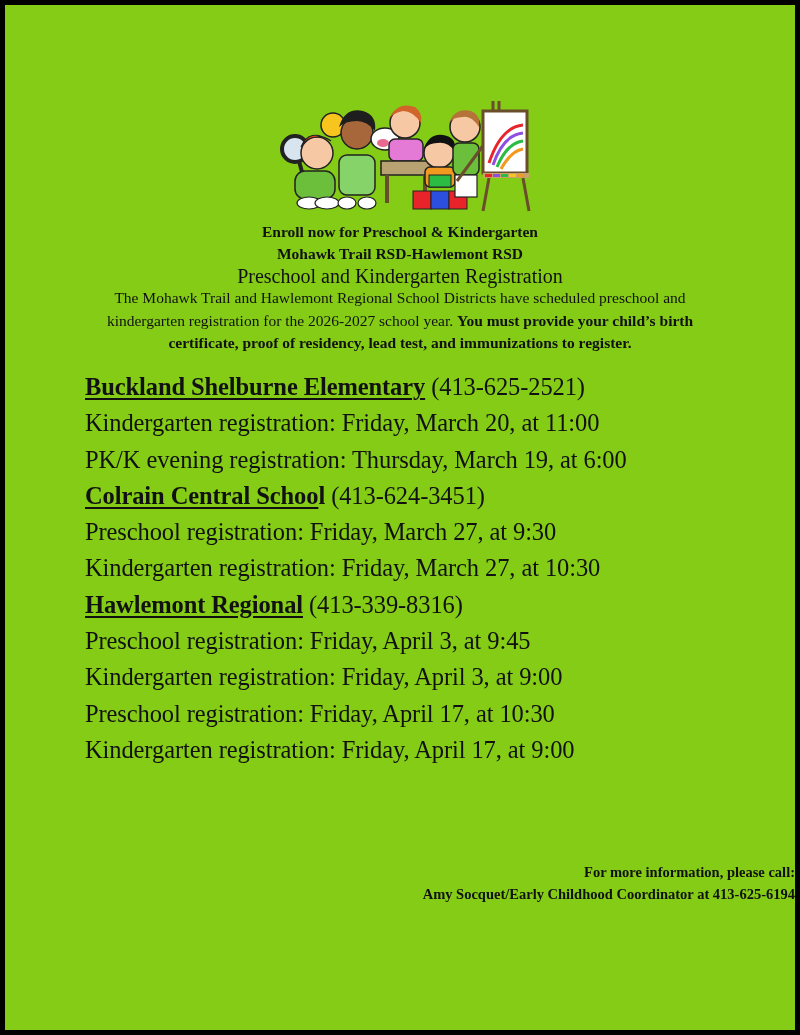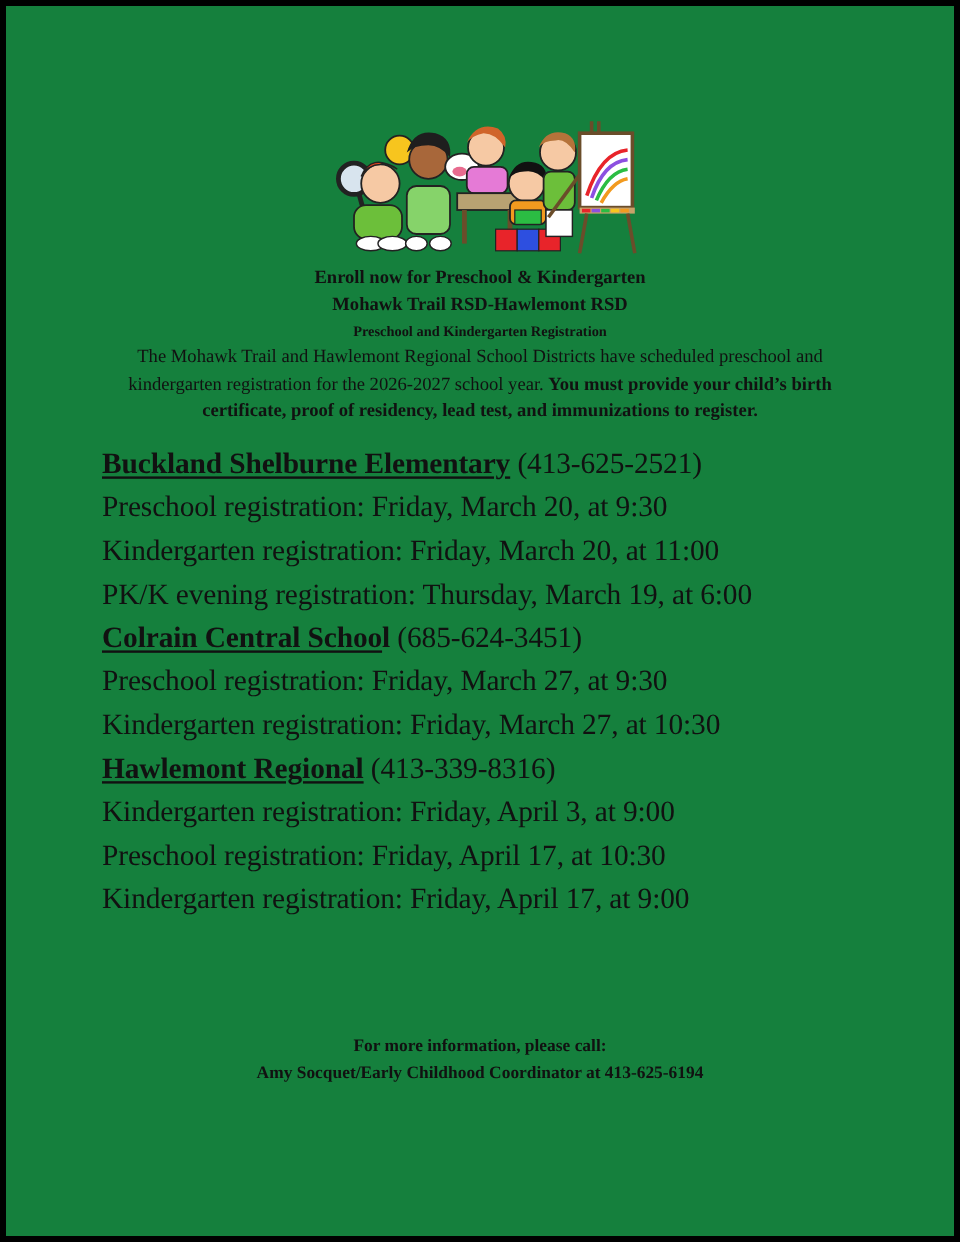--- a/index.html
+++ b/index.html
@@ -1,41 +1,41 @@
 <!DOCTYPE html>
 <html><head>
   <meta charset="utf-8">
   <style>
     * { box-sizing: border-box; margin: 0; padding: 0; }
     html, body { width: 800px; height: 1035px; background: #ffffff; overflow: hidden; }
     body { font-family: "Liberation Serif", "DejaVu Serif", serif; color: #111111; }
     .page {
       position: absolute; left: 0; top: 0; width: 800px; height: 1035px;
-      border: 5px solid #000000; background: #15803d;
+      border: 5px solid #000000; background: #84cc16;
     }
     .clipart {
       position: absolute; left: 274px; top: 92px; width: 256px; height: 116px;
     }
     .header-block {
       position: absolute; left: 0; top: 216px; width: 790px; text-align: center;
     }
     .h1 { font-weight: bold; font-size: 15.5px; line-height: 22px; }
     .h2 { font-weight: bold; font-size: 15.5px; line-height: 22px; }
-    .h3 { font-weight: bold; font-size: 12px; line-height: 22px; }
+    .h3 { font-weight: normal; font-size: 20px; line-height: 22px; }
     .intro { font-size: 15.5px; line-height: 22.5px; margin-top: 0px; }
     .intro b { font-weight: bold; }
     .schools {
       position: absolute; left: 80px; top: 364px; width: 690px;
     }
     .line {
       font-size: 24.5px; line-height: 36.3px; white-space: nowrap; letter-spacing: -0.1px;
     }
     .school-name { font-weight: bold; text-decoration: underline; text-decoration-thickness: 2px; text-underline-offset: 3px; }
     .footer {
-      position: absolute; left: 0; top: 856px; width: 790px; text-align: center;
+      position: absolute; left: 0; top: 856px; width: 790px; text-align: right;
       font-weight: bold; font-size: 14.5px; line-height: 22px;
     }
   </style>
 </head>
 <body>
 
 <div class="page">
 
   <svg class="clipart" viewBox="0 0 256 116" xmlns="http://www.w3.org/2000/svg">
 
@@ -106,35 +106,35 @@
       <b>You must provide your child’s birth certificate, proof of residency, lead test, and immunizations to register.</b>
     </div>
   </div>
 
   <div class="schools">
 
     <div class="line">
       <span class="school-name">Buckland Shelburne Elementary</span>
       <span>(413-625-2521)</span>
     </div>
-    <div class="line">Preschool registration: Friday, March 20, at 9:30</div>
     <div class="line">Kindergarten registration: Friday, March 20, at 11:00</div>
     <div class="line">PK/K evening registration: Thursday, March 19, at 6:00</div>
 
     <div class="line">
       <span class="school-name"><span>Colrain Central Schoo</span></span><span style="font-weight:bold;">l</span>
-      <span>(685-624-3451)</span>
+      <span>(413-624-3451)</span>
     </div>
     <div class="line">Preschool registration: Friday, March 27, at 9:30</div>
     <div class="line">Kindergarten registration: Friday, March 27, at 10:30</div>
 
     <div class="line">
       <span class="school-name">Hawlemont Regional</span>
       <span>(413-339-8316)</span>
     </div>
+    <div class="line">Preschool registration: Friday, April 3, at 9:45</div>
     <div class="line">Kindergarten registration: Friday, April 3, at 9:00</div>
 
     <div class="line">Preschool registration: Friday, April 17, at 10:30</div>
     <div class="line">Kindergarten registration: Friday, April 17, at 9:00</div>
   </div>
 
   <div class="footer">
     <div>For more information, please call:</div>
     <div>Amy Socquet/Early Childhood Coordinator at 413-625-6194</div>
   </div>

